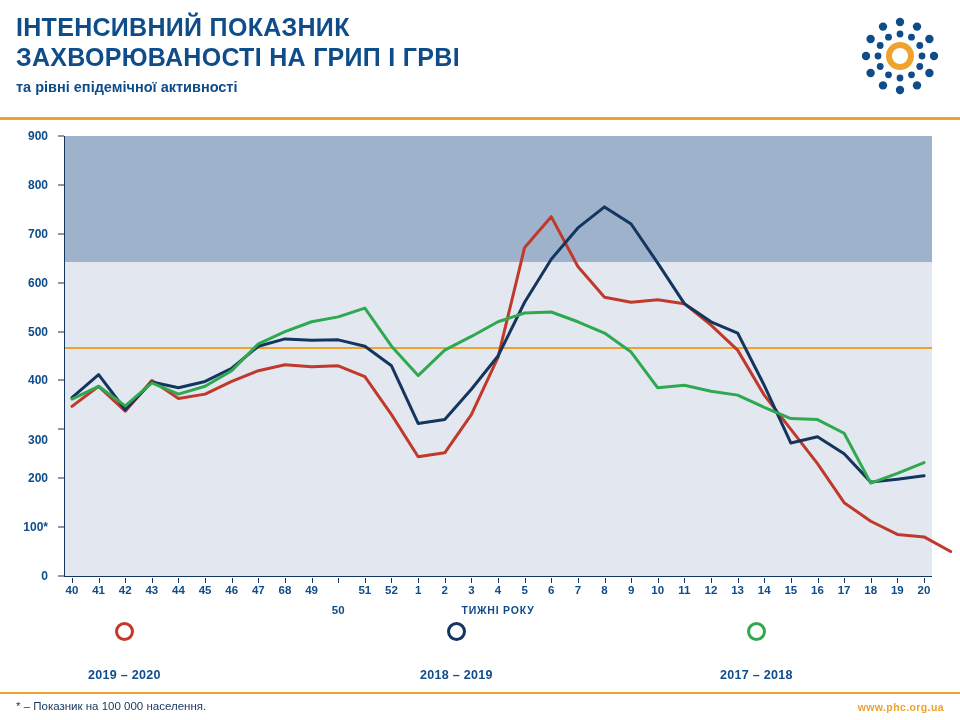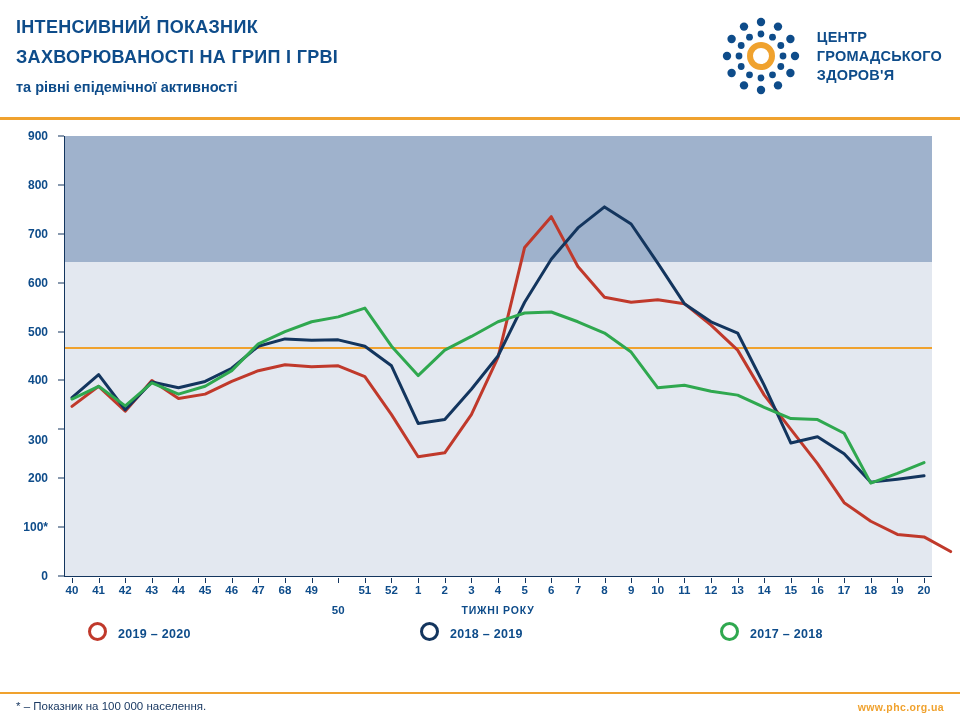--- a/index.html
+++ b/index.html
@@ -28,21 +28,21 @@
     height: 118px;
   }
   .title-block {
     position: absolute;
     left: 16px;
     top: 12px;
     width: 640px;
   }
   .title-line {
     color: #0e4c8a;
-    font-size: 18px;
+    font-size: 25px;
     font-weight: bold;
     letter-spacing: 0.3px;
     line-height: 30px;
     text-transform: uppercase;
   }
   .subtitle {
     margin-top: 6px;
     color: #0e4c8a;
     font-size: 14.5px;
     font-weight: bold;
@@ -211,22 +211,23 @@
     position: absolute;
     left: 0;
     width: 960px;
     height: 30px;
     display: flex;
   }
   .legend-row.r1 { top: 4px; }
   .legend-row.r2 { top: 42px; }
   .legend-item {
     display: flex;
-    align-items: flex-end;
-    gap: 11px;
+    align-items: center;
+    gap: 27px;
+    flex-direction: column;
   }
   .legend-item.c1 { position: absolute; left: 88px; }
   .legend-item.c2 { position: absolute; left: 420px; }
   .legend-item.c3 { position: absolute; left: 720px; }
   .legend-label {
     color: #0e4c8a;
     font-size: 12.5px;
     font-weight: bold;
     letter-spacing: 0.3px;
     white-space: nowrap;
@@ -315,25 +316,20 @@
             <circle cx="53.5" cy="60.8" r="3.4"></circle>
             <circle cx="42" cy="64" r="3.4"></circle>
             <circle cx="30.5" cy="60.8" r="3.4"></circle>
             <circle cx="22.2" cy="52.5" r="3.4"></circle>
             <circle cx="20" cy="42" r="3.4"></circle>
             <circle cx="22.2" cy="31.5" r="3.4"></circle>
             <circle cx="30.5" cy="23.2" r="3.4"></circle>
           </g>
           <circle cx="42" cy="42" r="11" fill="none" stroke="#f0a22e" stroke-width="6"></circle>
         </svg>
-      </div>
-      <div class="logo-text">
-        <div>ЦЕНТР</div>
-        <div>ГРОМАДСЬКОГО</div>
-        <div>ЗДОРОВ'Я</div>
       </div>
     </div>
     <div class="header-rule"></div>
   </div>
 
   <div class="chart-wrap">
     <div class="plot">
       <div class="band-mid" style="top: 0px; height: 125.644px;"></div>
       <div class="threshold-line" style="top: 210.689px;"></div>
     </div>

